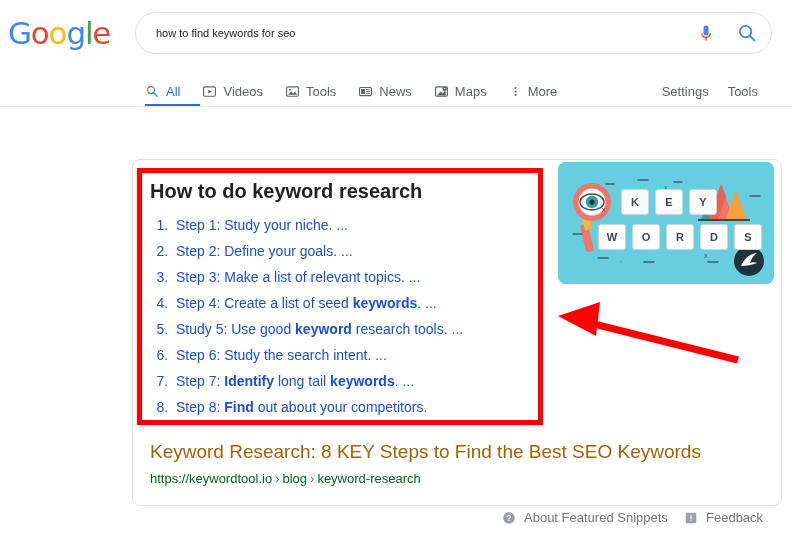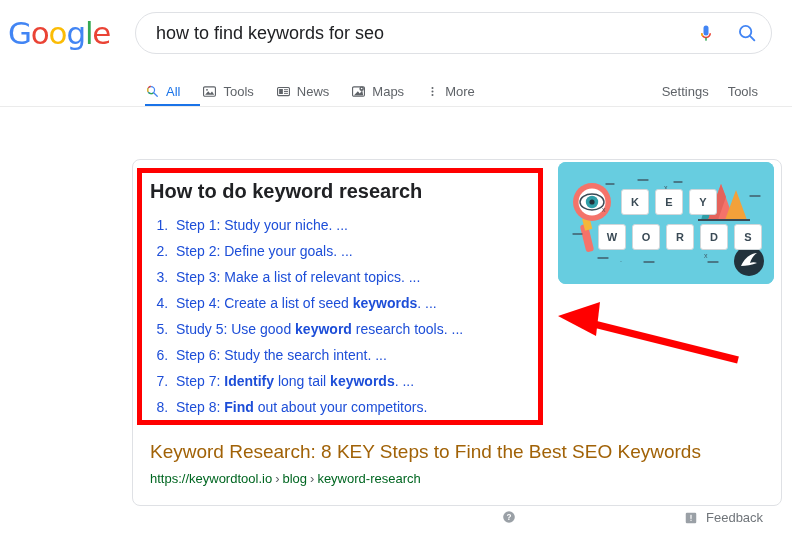--- a/index.html
+++ b/index.html
@@ -30,21 +30,21 @@
   .searchbox {
     position: absolute; left: 135px; top: 12px;
     width: 637px; height: 42px;
     border: 1px solid #dfe1e5; border-radius: 24px;
     background: #fff;
     display: flex; align-items: center;
   }
   .search-value {
     flex: 1 1 auto;
     padding-left: 20px;
-    font-size: 18px; color: #202124;
+    font-size: 11px; color: #202124;
     font-family: "Liberation Sans", sans-serif;
     white-space: nowrap; overflow: hidden;
   }
   .mic-btn { width: 34px; height: 30px; display:flex; align-items:center; justify-content:center; cursor: pointer;}
   .search-btn { width: 48px; height: 30px; display:flex; align-items:center; justify-content:center; cursor: pointer;}
 
   
   .navbar {
     position: absolute; left: 0; top: 76px;
     width: 792px; height: 30px;
@@ -184,20 +184,27 @@
           <path d="M15.5 14h-.8l-.3-.3a6.5 6.5 0 1 0-.7.7l.3.3v.8l5 4.99L20.49 19l-4.99-5z" fill="none"></path>
           <circle cx="9.7" cy="9.7" r="5.6" fill="none" stroke="#4285f4" stroke-width="2"></circle>
           <path d="M4.6 5.5a7.2 7.2 0 0 1 4.4-3.3l.5 2a5.2 5.2 0 0 0-3.2 2.4z" fill="#ea4335"></path>
           <path d="M4.2 13.3a7.2 7.2 0 0 1 .2-7.5l1.7 1.1a5.2 5.2 0 0 0-.1 5.4z" fill="#fbbc05"></path>
           <path d="M13.9 15.2 A 7.2 7.2 0 0 1 5 14.3 l 1.4-1.5 a 5.2 5.2 0 0 0 6.3 .6 z" fill="#34a853"></path>
           <line x1="14.3" y1="14.3" x2="19.6" y2="19.6" stroke="#4285f4" stroke-width="2.1" stroke-linecap="round"></line>
         </svg>
         <span>All</span>
       </div>
 
+      <div class="nav-item">
+        <svg width="15" height="15" viewBox="0 0 24 24" aria-hidden="true">
+          <rect x="2.5" y="4.5" width="19" height="15" rx="2" fill="none" stroke="#5f6368" stroke-width="1.8"></rect>
+          <polygon points="10,9 10,15 15.5,12" fill="#5f6368"></polygon>
+        </svg>
+        <span>Videos</span>
+      </div>
 
       <div class="nav-item">
         <svg width="15" height="15" viewBox="0 0 24 24" aria-hidden="true">
           <rect x="2.5" y="4.5" width="19" height="15" rx="2" fill="none" stroke="#5f6368" stroke-width="1.8"></rect>
           <circle cx="8" cy="9.3" r="1.5" fill="#5f6368"></circle>
           <polygon points="5,17 10,11.5 13,15 16,12 19.5,17" fill="#5f6368"></polygon>
         </svg>
         <span>Tools</span>
       </div>
 
@@ -325,20 +332,21 @@
   <div class="res-url">
     <span class="u">https://keywordtool.io</span><span class="sep">›</span><span class="u">blog</span><span class="sep">›</span><span class="u">keyword-research</span>
   </div>
 
   <div class="footer">
     <div class="footer-item f-snippets">
       <svg width="14" height="14" viewBox="0 0 24 24" aria-hidden="true">
         <circle cx="12" cy="12" r="10" fill="#9aa0a6"></circle>
         <text x="12" y="17" text-anchor="middle" font-size="14" font-weight="bold" fill="#ffffff" font-family="Liberation Sans, sans-serif">?</text>
       </svg>
+      <span>About Featured Snippets</span>
     </div>
     <div class="footer-item f-feedback">
       <svg width="14" height="14" viewBox="0 0 24 24" aria-hidden="true">
         <rect x="3" y="3" width="18" height="18" rx="2" fill="#9aa0a6"></rect>
         <rect x="11" y="6.5" width="2" height="7" fill="#ffffff"></rect>
         <rect x="11" y="15" width="2" height="2" fill="#ffffff"></rect>
       </svg>
       <span>Feedback</span>
     </div>
   </div>

